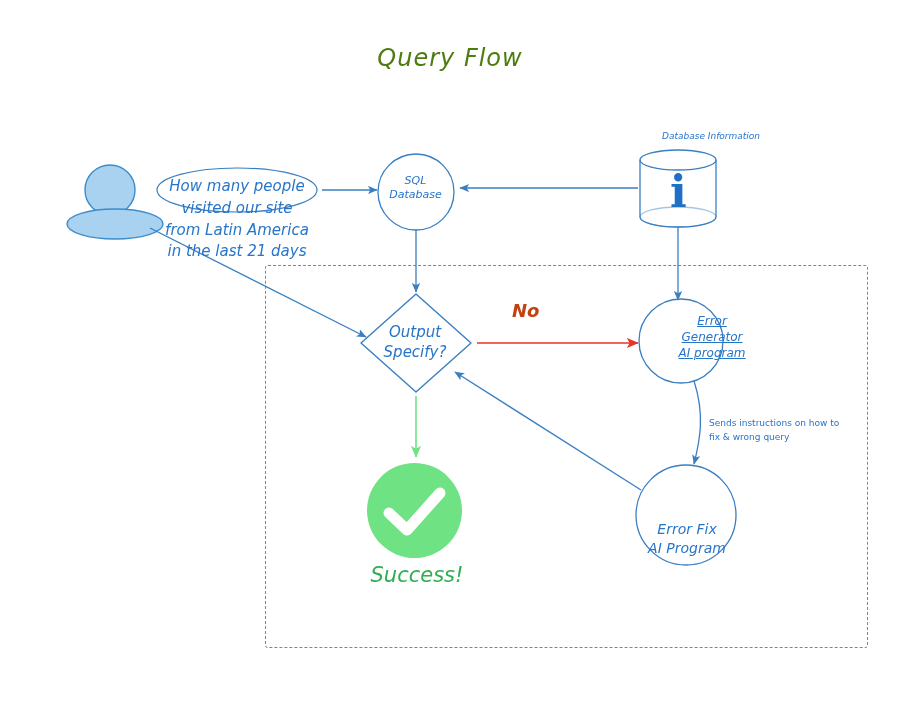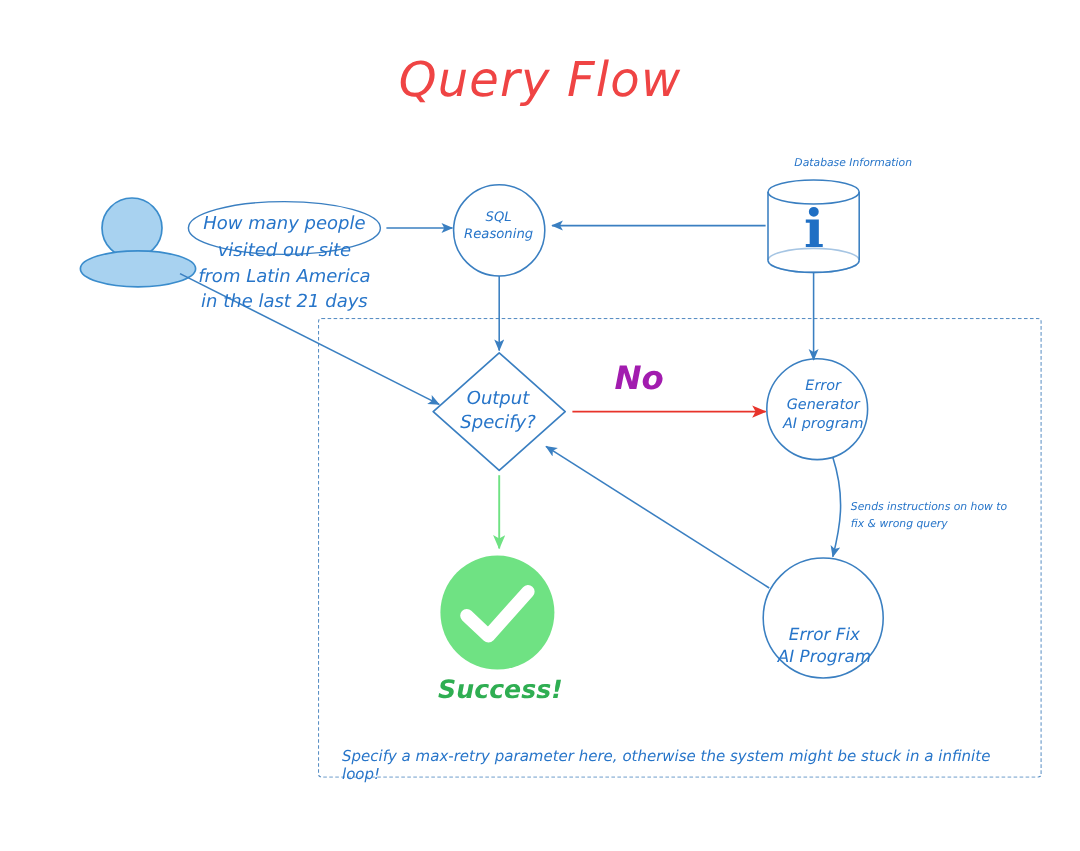--- a/index.html
+++ b/index.html
@@ -20,42 +20,41 @@
   .hand {
     font-family: "DejaVu Sans", sans-serif;
     font-style: italic;
   }
   #title {
     position: absolute;
     left: 0;
     top: 44px;
     width: 900px;
     text-align: center;
-    font-size: 40px;
-    color: #ef4444;
+    font-size: 24px;
+    color: #4d7c0f;
     letter-spacing: 1px;
   }
   svg.layer {
     position: absolute;
     left: 0;
     top: 0;
     width: 900px;
     height: 709px;
   }
   .node-text {
     position: absolute;
     color: #2775c9;
     text-align: center;
     line-height: 1.25;
     font-style: italic;
   }
   .blue-note {
     position: absolute;
     color: #2775c9;
-    font-style: italic;
   }
   #query-text {
     left: 158px;
     top: 176px;
     width: 158px;
     font-size: 15px;
     line-height: 1.45;
     text-align: center;
   }
   #sql-label {
@@ -72,25 +71,26 @@
     font-size: 9px;
   }
   #diamond-label {
     left: 363px;
     top: 322px;
     width: 104px;
     font-size: 15px;
     line-height: 1.35;
   }
   #err-reason-label {
-    left: 638px;
+    left: 664px;
     top: 313px;
     width: 96px;
     font-size: 12px;
     line-height: 1.35;
+    text-decoration: underline;
   }
   #err-fix-label {
     left: 633px;
     top: 520px;
     width: 108px;
     font-size: 14px;
     line-height: 1.35;
   }
   #sends-note {
     left: 709px;
@@ -102,34 +102,33 @@
   #footer-note {
     left: 285px;
     top: 622px;
     width: 560px;
     font-size: 12.5px;
   }
   #no-label {
     position: absolute;
     left: 512px;
     top: 300px;
-    font-size: 27px;
-    color: #a21caf;
+    font-size: 18px;
+    color: #c2410c;
     font-weight: bold;
   }
   #success-label {
     position: absolute;
     left: 352px;
     top: 563px;
     width: 130px;
     text-align: center;
     font-size: 21px;
     color: #2fae52;
     font-style: italic;
-    font-weight: bold;
   }
   #check-circle {
     position: absolute;
     left: 367px;
     top: 463px;
     width: 95px;
     height: 95px;
     border-radius: 50%;
   }
   #check-mark {
@@ -234,21 +233,21 @@
     <path d="M22,50 L40,67 L73,30" fill="none" stroke="#ffffff" stroke-width="11" stroke-linecap="round" stroke-linejoin="round"></path>
   </svg>
 
   <div id="query-text" class="node-text">
     <span>How many people visited our site</span><br>
     <span>from Latin America in the last 21 days</span>
   </div>
 
   <div id="sql-label" class="node-text">
     <span>SQL</span><br>
-    <span>Reasoning</span>
+    <span>Database</span>
   </div>
 
   <div id="db-label" class="node-text">Database Information</div>
 
   <div id="diamond-label" class="node-text">
     <span>Output</span><br>
     <span>Specify?</span>
   </div>
 
   <div id="no-label" class="hand">No</div>
@@ -264,15 +263,14 @@
     <span>fix &amp; wrong query</span>
   </div>
 
   <div id="err-fix-label" class="node-text">
     <span>Error Fix</span><br>
     <span>AI Program</span>
   </div>
 
   <div id="success-label" class="hand">Success!</div>
 
-  <div id="footer-note" class="blue-note">Specify a max-retry parameter here, otherwise the system might be stuck in a infinite loop!</div>
 
 </div>
 
 </body></html>

